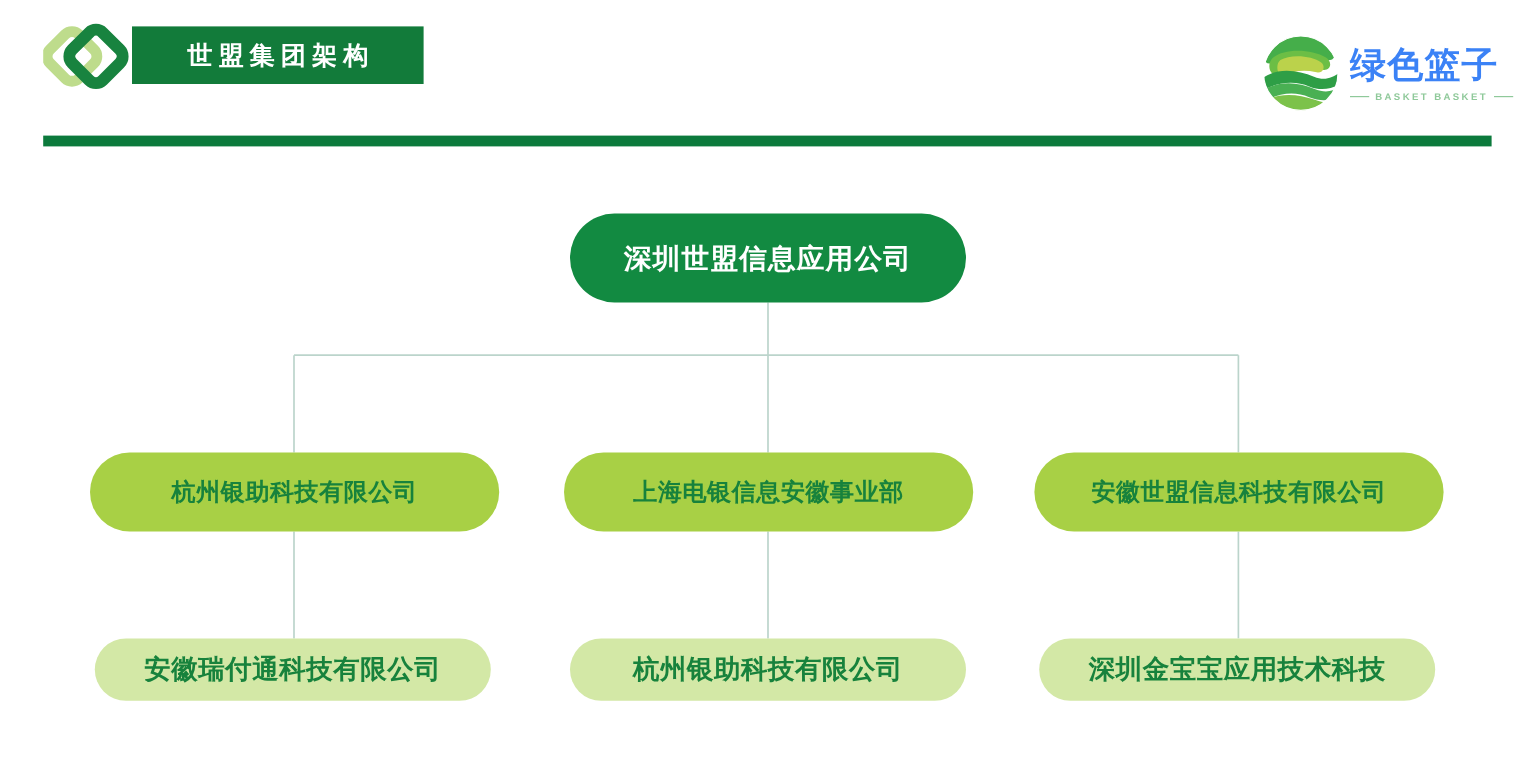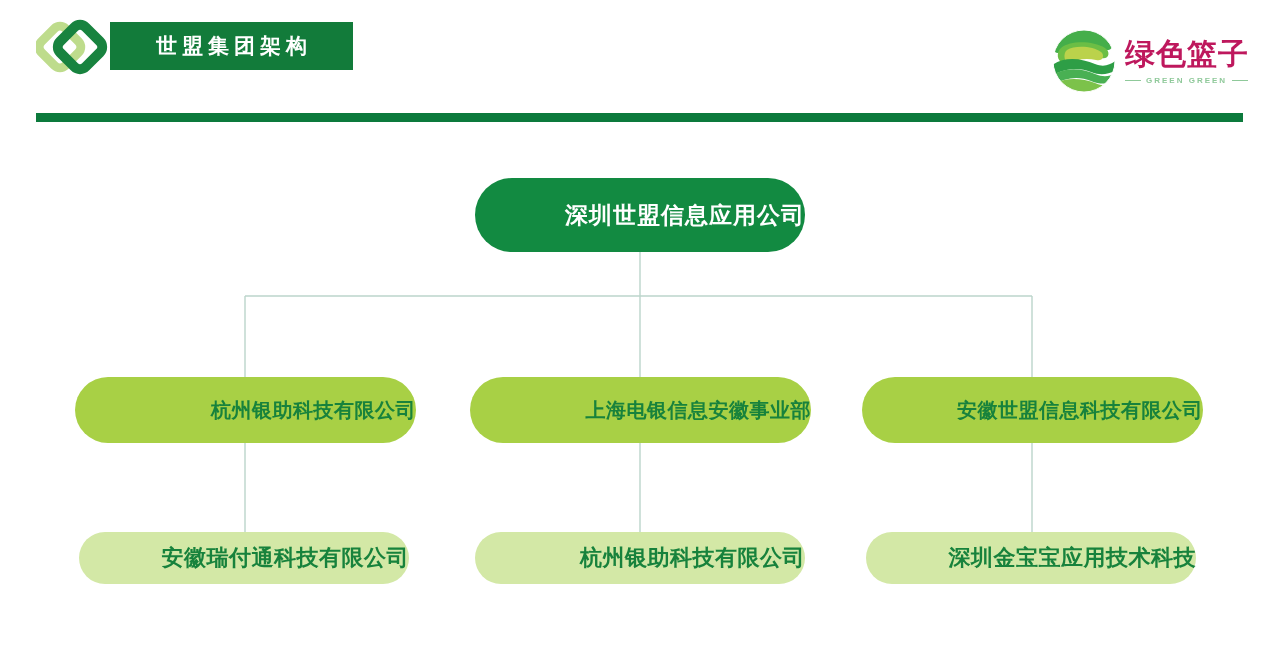--- a/index.html
+++ b/index.html
@@ -64,21 +64,21 @@
     width: 66px;
     height: 66px;
   }
   .brand-mark svg { display: block; width: 66px; height: 66px; }
   .brand-name {
     position: absolute;
     left: 92px;
     top: 10px;
     font-size: 30px;
     font-weight: bold;
-    color: #be185d;
+    color: #3b82f6;
     letter-spacing: 1px;
     white-space: nowrap;
   }
   .brand-sub {
     position: absolute;
     left: 92px;
     top: 52px;
     width: 122px;
     display: flex;
     align-items: center;
@@ -115,21 +115,21 @@
     position: absolute;
     left: 0; top: 0;
     width: 1265px; height: 651px;
     pointer-events: none;
   }
 
   .node {
     position: absolute;
     display: flex;
     align-items: center;
-    justify-content: flex-end;
+    justify-content: center;
     text-align: center;
     white-space: nowrap;
   }
 
   .node-root {
     left: 475px;
     top: 178px;
     width: 330px;
     height: 74px;
     background: #128A41;
@@ -206,21 +206,21 @@
           <path d="M0 38 C12 28 30 30 44 36 C54 40 60 36 66 32 L66 42 C58 46 50 48 40 44 C28 39 14 40 0 48 Z" fill="#2E9E46"></path>
           <path d="M0 48 C14 39 30 40 44 46 C54 50 60 48 66 44 L66 52 C58 56 50 57 40 53 C28 48 14 49 0 58 Z" fill="#49B053"></path>
           <path d="M0 57 C14 49 30 50 44 55 C54 59 60 58 66 54 L66 66 L0 66 Z" fill="#7CC24A"></path>
         </g>
         <circle cx="33" cy="33" r="31" fill="none" stroke="#ffffff" stroke-width="1"></circle>
       </svg>
     </div>
     <div class="brand-name">绿色篮子</div>
     <div class="brand-sub">
       <span class="dash"></span>
-      <span class="sub-text">GREEN GREEN</span>
+      <span class="sub-text">BASKET BASKET</span>
       <span class="dash"></span>
     </div>
   </div>
 
   <div class="header-rule"></div>
 
   <div class="chart">
 
     <svg class="connectors" viewBox="0 0 1265 651" xmlns="http://www.w3.org/2000/svg">
       <g stroke="#BBD4CB" stroke-width="1.4" fill="none">

